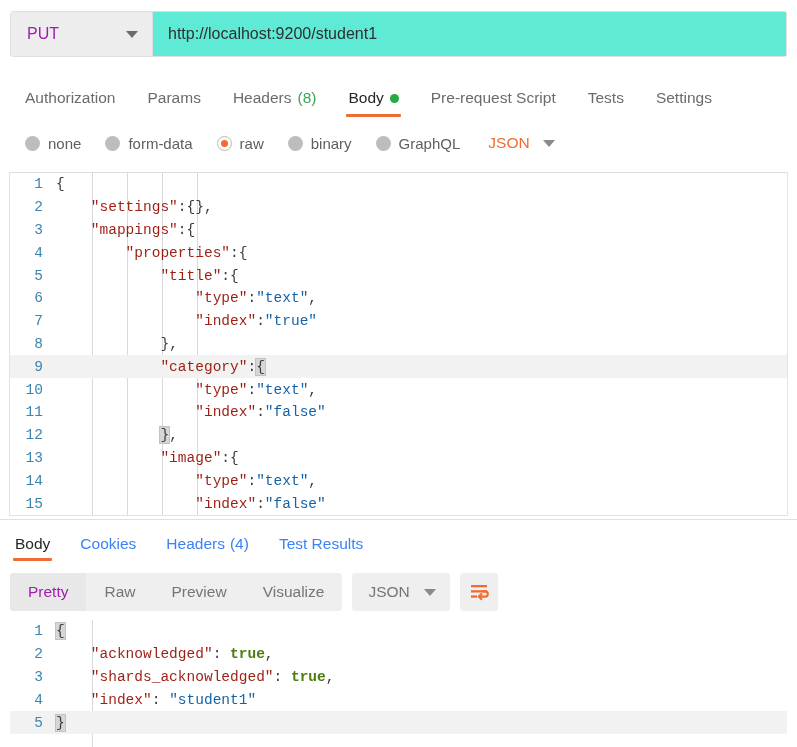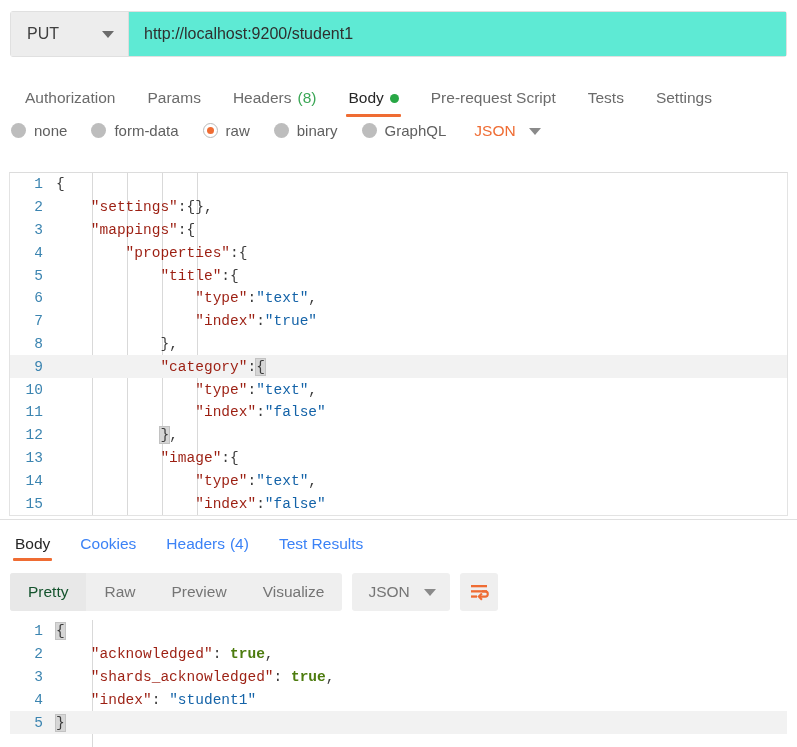--- a/index.html
+++ b/index.html
@@ -14,26 +14,26 @@
 
   
   .urlbar {
     position: absolute; left: 10px; top: 11px;
     width: 777px; height: 46px;
     display: flex; align-items: stretch;
     border: 1px solid #e0e0e0; border-radius: 3px;
     background: #ededed;
   }
   .method-select {
-    width: 118px; display: flex; align-items: center;
+    width: 142px; display: flex; align-items: center;
     justify-content: space-between;
     padding: 0 14px 0 16px;
     background: #ededed;
     border-right: 1px solid #dcdcdc;
-    font-size: 16px; color: #404040; cursor: pointer;
+    font-size: 16px; color: #a21caf; cursor: pointer;
   }
   .caret-dark {
     width: 0; height: 0; border-left: 6px solid transparent;
     border-right: 6px solid transparent; border-top: 7px solid #6b6b6b;
   }
   .url-input {
     flex: 1; display: flex; align-items: center;
     padding-left: 15px; background: #5eead4;
     font-size: 16px; color: #2f2f2f; cursor: text;
     border: none; outline: none;
@@ -63,22 +63,22 @@
   .tab .count { color: #3aa655; font-size: 15.5px; }
   .green-dot {
     width: 9px; height: 9px; border-radius: 50%;
     background: #28a745; display: inline-block;
   }
 
   
   .radio-row {
     position: absolute; left: 0; top: 122px;
     width: 636px; height: 42px;
-    display: flex; align-items: flex-start;
-    padding-left: 11px; gap: 0;
+    display: flex; align-items: center;
+    padding-left: 25px; gap: 0;
   }
   .radio-item {
     display: flex; align-items: center; gap: 8px;
     margin-right: 24px; cursor: pointer;
     font-size: 15px; color: #5f5f5f; white-space: nowrap;
   }
   .radio-dot {
     width: 15px; height: 15px; border-radius: 50%;
     background: #bdbdbd; flex: none;
   }
@@ -160,21 +160,21 @@
     height: 42px; display: flex; align-items: center; gap: 10px;
   }
   .seg {
     display: flex; align-items: stretch; height: 38px;
     background: #efefef; border-radius: 3px; overflow: hidden;
   }
   .seg-item {
     display: flex; align-items: center; padding: 0 18px;
     font-size: 15.5px; color: #757575; cursor: pointer; white-space: nowrap;
   }
-  .seg-item.active { color: #14532d; background: #e8e8e8; }
+  .seg-item.active { color: #a21caf; background: #e8e8e8; }
   .fmt-select {
     display: flex; align-items: center; gap: 14px;
     height: 38px; padding: 0 14px 0 16px;
     background: #efefef; border-radius: 3px; cursor: pointer;
   }
   .fmt-select .label { font-size: 15.5px; color: #757575; }
   .wrap-btn {
     width: 38px; height: 38px; background: #efefef;
     border-radius: 3px; display: flex; align-items: center;
     justify-content: center; cursor: pointer;

